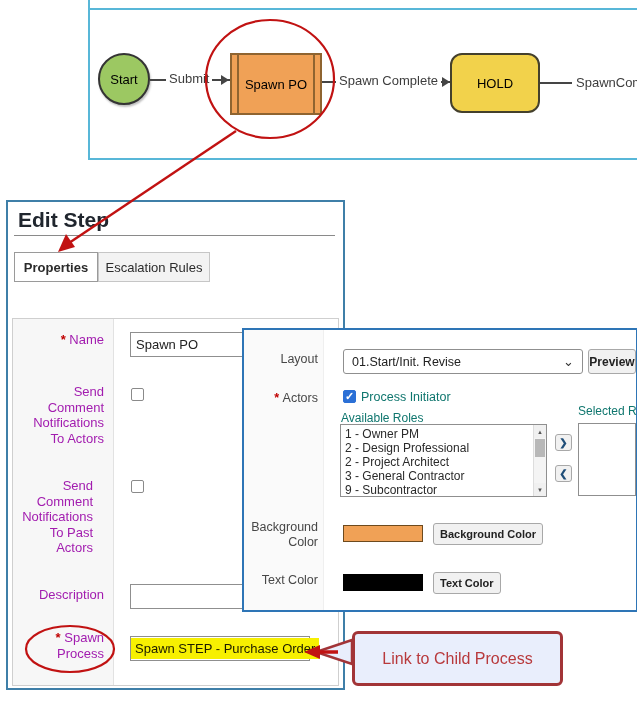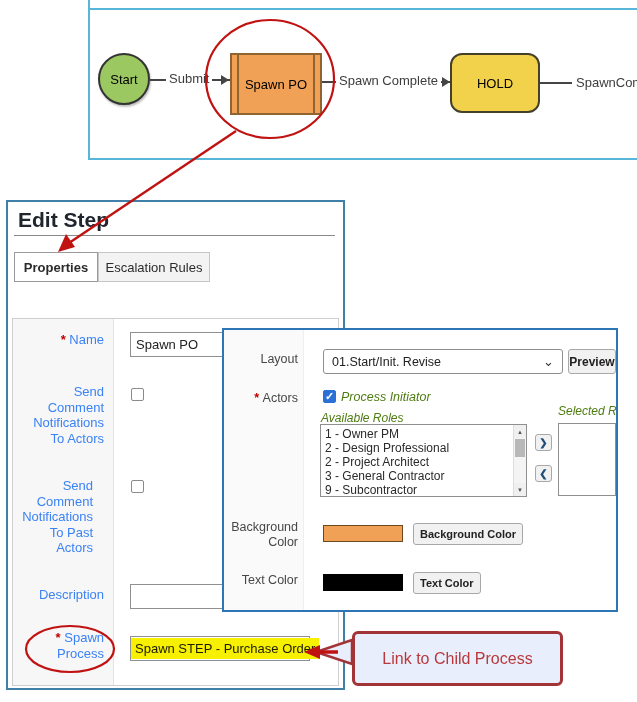--- a/index.html
+++ b/index.html
@@ -27,45 +27,45 @@
   .edit-panel { position:absolute; left:6px; top:200px; width:339px; height:490px;
                 background:#fff; border:2px solid #3f7fa8; z-index:2; }
   .edit-title { position:absolute; left:10px; top:6px; font-size:21px; font-weight:bold; color:#20262e; }
   .title-rule { position:absolute; left:6px; top:33px; width:calc(100% - 14px); border-top:1px solid #8a8a8a; }
   .tab { position:absolute; top:50px; height:30px; display:flex; align-items:center; justify-content:center;
          font-size:13px; color:#2b2b2b; }
   .tab-active { left:6px; width:84px; background:#fff; border:1px solid #9a9a9a; font-weight:bold; }
   .tab-inactive { left:90px; width:112px; background:#f3f3f3; border:1px solid #c6c6c6; }
   .form-table { position:absolute; left:4px; top:116px; width:327px; height:368px; border:1px solid #cfcfcf; }
   .label-col { position:absolute; left:0; top:0; bottom:0; width:101px; background:#f7f7f7; border-right:1px solid #e2e2e2; }
-  .f-label { position:absolute; font-size:13px; color:#3b82f6; text-align:right; line-height:15.5px; }
+  .f-label { position:absolute; font-size:13px; color:#a21caf; text-align:right; line-height:15.5px; }
   .req::before { content:"* "; color:#c00000; font-weight:bold; }
   .t-input { position:absolute; height:25px; border:1px solid #8f8f8f; background:#fff;
              font-size:13px; color:#222; padding:0 5px; font-family:"Liberation Sans",sans-serif; }
   .cb { width:13px; height:13px; border:1px solid #8a8a8a; border-radius:2px; background:#fff; position:absolute; }
   .cb.checked { background:#2b70d6; border-color:#2b70d6; }
   .cb.checked::after { content:"✓"; color:#fff; font-size:11px; font-weight:bold; position:absolute; left:1px; top:-1px; }
   .spawn-input { position:absolute; left:122px; top:434px; width:180px; height:25px;
                  border:1px solid #8f8f8f; background:#fff; display:flex; align-items:center; }
   .hl-text { font-size:13px; color:#1c1c00; padding:3px 4px; white-space:nowrap; }
 
   
-  .overlay-panel { position:absolute; left:222px; top:328px; width:396px; height:284px;
+  .overlay-panel { position:absolute; left:242px; top:328px; width:396px; height:284px;
                    background:#fff; border:2px solid #2e75b6; z-index:3; overflow:hidden; }
   .ov-label-col { position:absolute; left:0; top:0; bottom:0; width:80px; background:#fafafa; border-right:1px solid #efefef; }
   .ov-label { position:absolute; font-size:12.5px; color:#474747; text-align:right; line-height:15px; }
   .select-box { position:absolute; left:99px; top:19px; width:240px; height:25px; border:1px solid #8f8f8f;
                 border-radius:3px; background:#fff; display:flex; align-items:center; font-size:12.5px; color:#222;
                 padding:0 8px; justify-content:space-between; }
   .chev { font-size:13px; color:#333; }
   .btn { position:absolute; background:#f1f1f1; border:1px solid #a8a8a8; border-radius:3px;
          display:flex; align-items:center; justify-content:center; font-weight:bold; color:#222;
          font-family:"Liberation Sans",sans-serif; }
   .btn-preview { left:344px; top:19px; width:48px; height:25px; font-size:12px; }
-  .small-label { position:absolute; font-size:12px; color:#4d7c0f; white-space:nowrap;font-style:italic; }
+  .small-label { position:absolute; font-size:12px; color:#0f766e; white-space:nowrap; }
   .listbox { position:absolute; left:96px; top:94px; width:207px; height:73px; border:1px solid #8f8f8f;
              background:#fff; overflow:hidden; padding:2px 0 0 4px; }
   .lb-item { font-size:12px; color:#2a2a2a; line-height:14px; white-space:nowrap; }
   .scrollbar { position:absolute; right:0; top:0; bottom:0; width:13px; background:#f4f4f4; border-left:1px solid #ddd; }
   .sb-btn { position:absolute; left:0; width:12px; height:13px; background:#f0f0f0; color:#555;
             font-size:6px; display:flex; align-items:center; justify-content:center; }
   .sb-up { top:0; } .sb-down { bottom:0; }
   .sb-thumb { position:absolute; left:1px; top:14px; width:10px; height:18px; background:#b8b8b8; }
   .mv-btn { left:311px; width:17px; height:17px; font-size:10px; color:#1f4e79; }
   .sel-listbox { position:absolute; left:334px; top:93px; width:58px; height:73px; border:1px solid #8f8f8f; background:#fff; }

